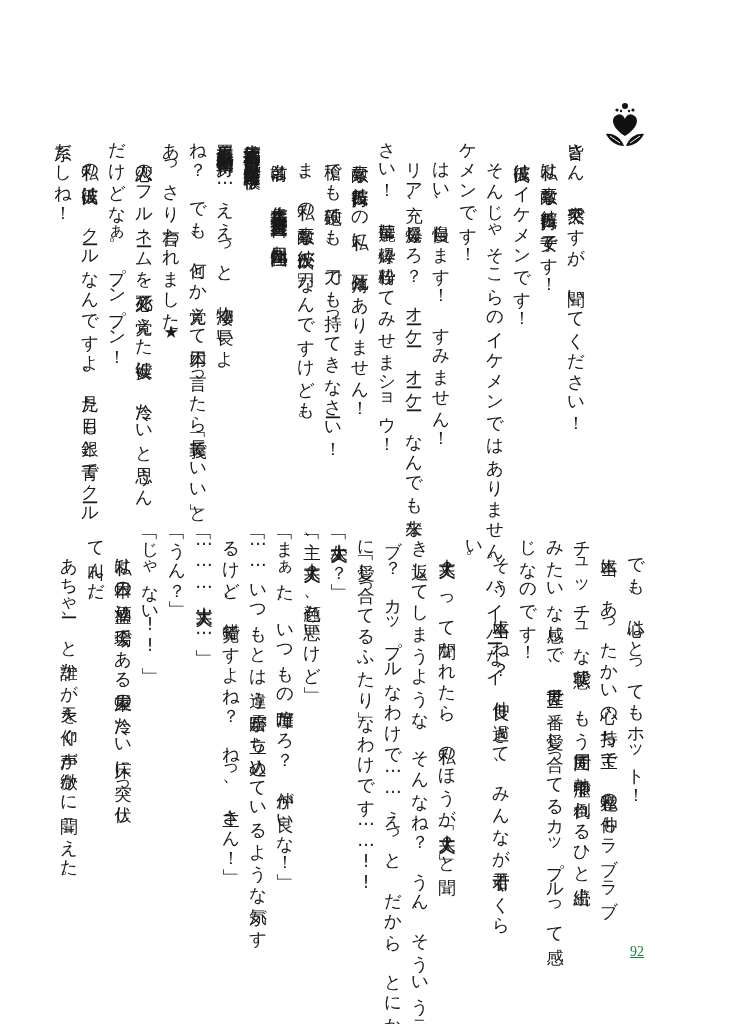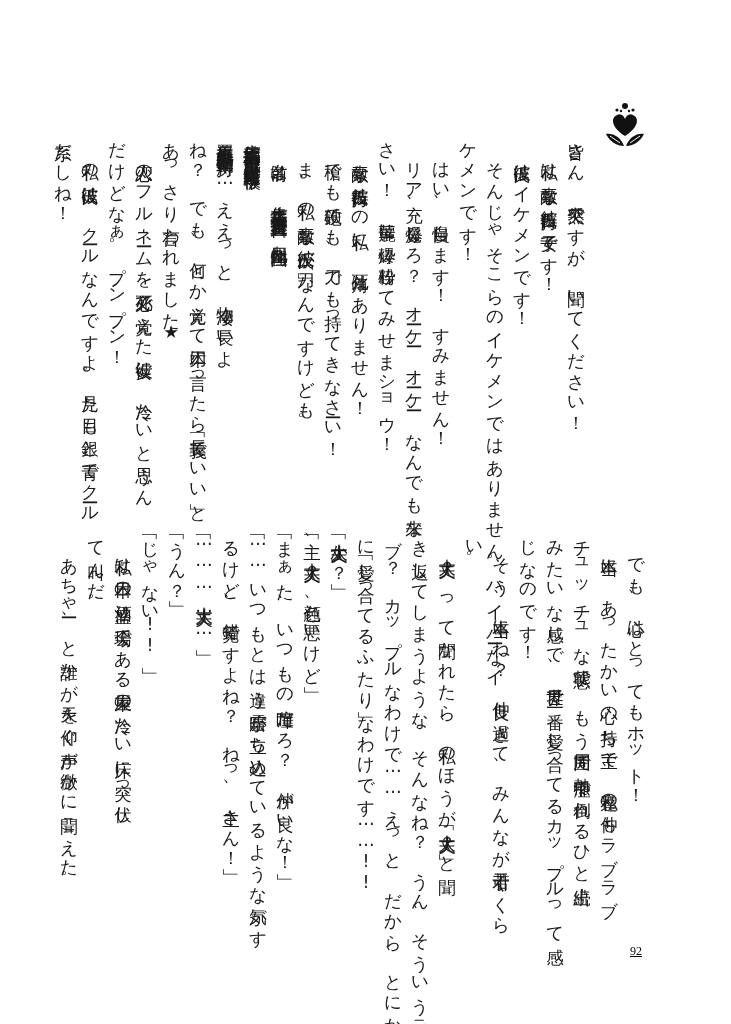--- a/index.html
+++ b/index.html
@@ -10,21 +10,21 @@
     writing-mode:vertical-rl;
     -webkit-writing-mode:vertical-rl;
     text-orientation:upright;
     font-size:17.5px;
     line-height:20px;
     letter-spacing:1.2px;
     white-space:nowrap;
     color:#1a1a1a;
   }
   .ornament { position:absolute; left:602px; top:100px; width:46px; height:52px; }
-  .page-number { position:absolute; left:630px; top:944px; font-family:"Liberation Serif", serif; font-size:12px; color:#000000;text-decoration:underline; }
+  .page-number { position:absolute; left:630px; top:944px; font-family:"Liberation Serif", serif; font-size:14px; color:#15803d;text-decoration:underline; }
 </style>
 </head>
 <body>
 
 <div class="page">
 
   <svg class="ornament" viewBox="0 0 46 52">
     <circle cx="23" cy="6" r="3" fill="#111"></circle>
     <circle cx="15" cy="10" r="1.6" fill="#111"></circle>
     <circle cx="31" cy="10" r="1.6" fill="#111"></circle>

